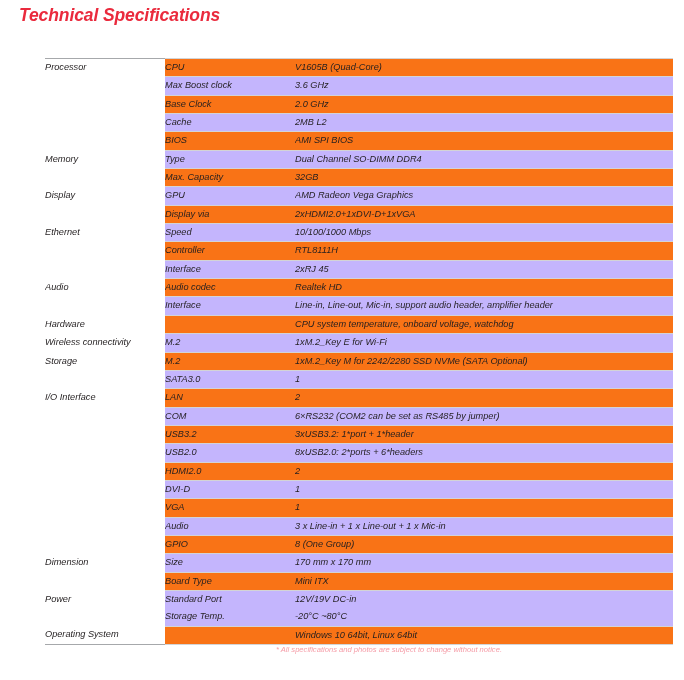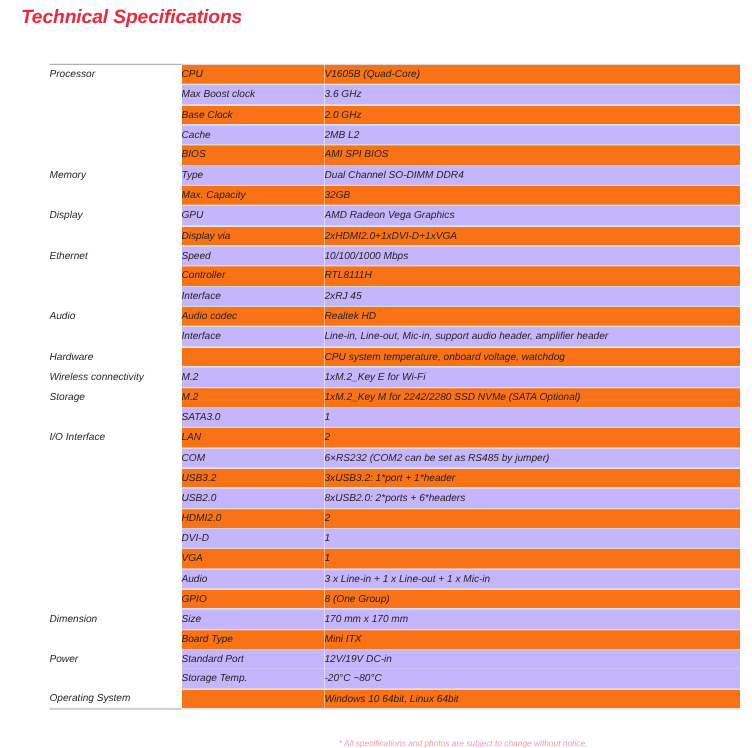--- a/index.html
+++ b/index.html
@@ -76,26 +76,25 @@
     background: #f97316;
     border-top: 1px solid #d3d4d6;
     border-bottom: 1px solid #d3d4d6;
   }
   tr.plain td.name,
   tr.plain td.val {
     background: #c4b5fd;
   }
   .footnote {
     position: absolute;
-    right: 18px;
+    right: 50px;
     top: 645px;
     font-size: 7.6px;
     color: #f59ba6;
     white-space: nowrap;
-    margin-top: 26px;
   }
 </style>
 </head>
 <body>
 
 <div id="page">
 
   <div class="page-title">Technical Specifications</div>
 
   <div class="spec-table-wrap">

